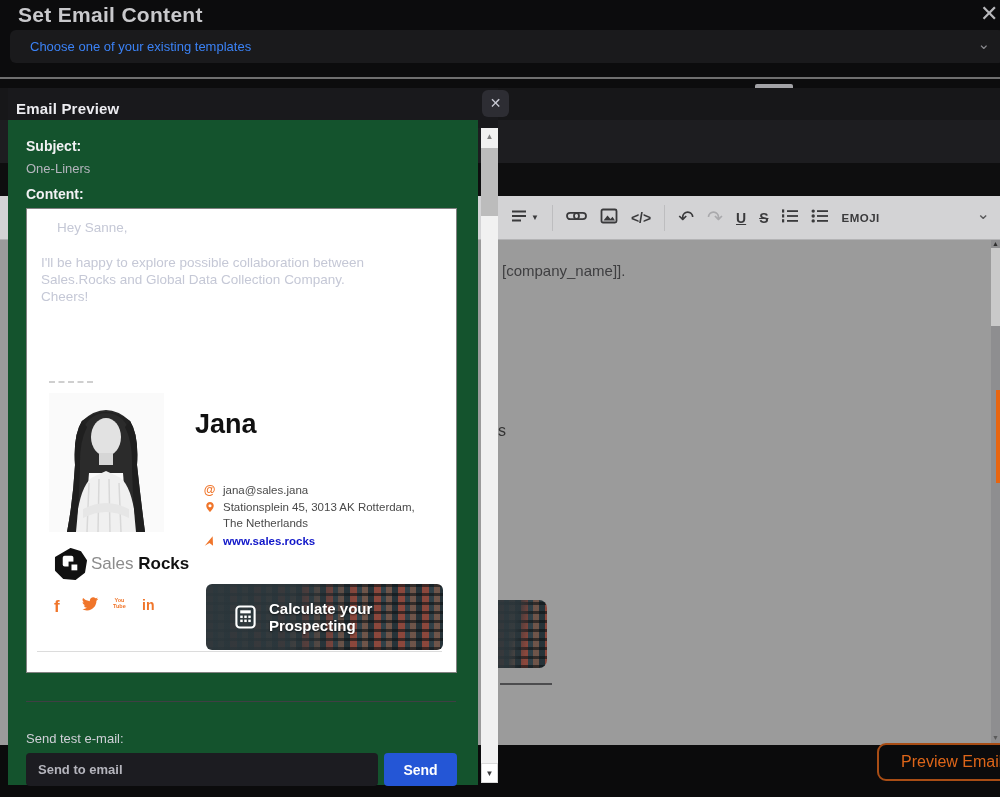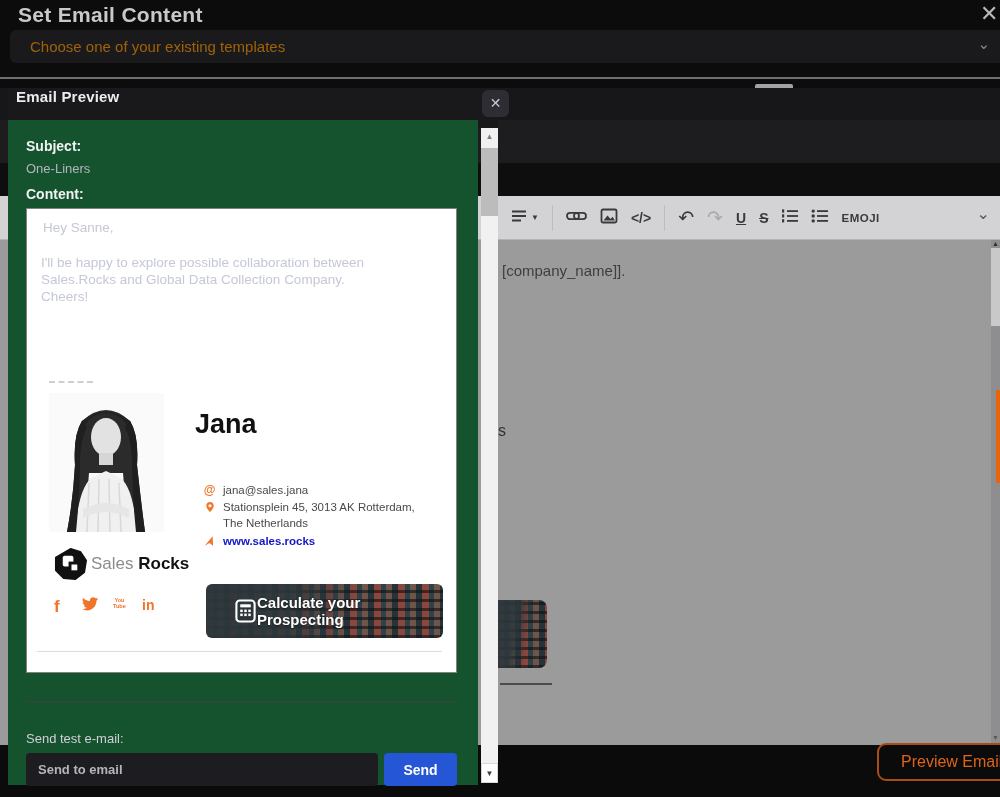--- a/index.html
+++ b/index.html
@@ -9,21 +9,21 @@
     -webkit-font-smoothing:antialiased;
   }
   .abs{position:absolute}
   .band{position:absolute;left:0;width:1000px}
 
   
   .page-title{left:18px;top:3px;font-size:21px;font-weight:600;color:#c9c9cc;letter-spacing:.3px}
   .page-close{left:980px;top:0;font-size:22px;color:#b9b9bc;cursor:pointer;line-height:28px}
   .tpl-select{left:10px;top:30px;width:994px;height:33px;background:#1a1a1c;border-radius:6px;
     display:flex;align-items:center;justify-content:space-between;padding:0 14px 0 20px;box-sizing:border-box}
-  .tpl-select .ph{font-size:15px;color:#a16207}
+  .tpl-select .ph{font-size:13px;color:#3b82f6}
   .tpl-select .chev{font-size:15px;color:#8b8b8f;margin-top:-6px}
   .top-divider{left:0;top:77px;width:1000px;height:2px;background:#6f6f6f}
   .h-seg{left:755px;top:84px;width:38px;height:6px;background:#a2a2a6;border-radius:2px}
 
   
   .band.b1{top:88px;height:32px;background:#171719}
   .band.b2{top:120px;height:43px;background:#1d1d20}
   .band.b3{top:163px;height:33px;background:#0e0e0f}
   .toolbar{left:0;top:196px;width:1000px;height:44px;background:#d3d3d5;border-bottom:1px solid #b3b3b5;
     display:flex;align-items:center;box-sizing:border-box;padding-left:512px;gap:13px}
@@ -57,52 +57,52 @@
   .orange-line{left:996px;top:390px;width:4px;height:93px;background:#e8650f}
 
   
   .band.bottom{top:745px;height:52px;background:#0b0b0c}
   .preview-btn{left:877px;top:743px;width:148px;height:38px;border:2px solid #a84d15;border-radius:9px;
     background:transparent;color:#dd6519;font-size:16px;font-weight:500;text-align:left;padding-left:22px;
     font-family:"Liberation Sans",sans-serif;cursor:pointer;box-sizing:border-box}
 
   
   .modal-header{left:8px;top:88px;width:490px;height:40px;background:#19191c;z-index:10;
-    display:flex;align-items:flex-start;padding-left:8px;box-sizing:border-box}
+    display:flex;align-items:center;padding-left:8px;box-sizing:border-box}
   .modal-title{font-size:15px;font-weight:700;color:#ececf0;letter-spacing:.2px}
   .modal-close{left:482px;top:90px;width:27px;height:27px;background:#2d2d33;border:none;border-radius:6px;
     color:#c8c9d3;font-size:14px;line-height:27px;text-align:center;z-index:12;cursor:pointer;padding:0}
   .modal-body{left:8px;top:120px;width:470px;height:665px;background:#14532d;z-index:10}
   .m-label{position:absolute;left:18px;font-size:14px;font-weight:700;color:#f1f1f3}
   .m-sub-val{position:absolute;left:18px;top:41px;font-size:13px;color:#b4b5bd}
 
   .mail-box{position:absolute;left:18px;top:88px;width:431px;height:465px;background:#fff;
     border:1px solid #818181;box-sizing:border-box;overflow:hidden}
   .mail-text{padding:10px 14px 0 14px;font-size:13.5px;line-height:17px;color:#c5c8d6}
-  .mail-text p{margin:0 0 18px 2px}
+  .mail-text p{margin:0 0 18px 16px}
   .mail-text .nogap{margin:0}
 
   .sig{position:absolute;left:0;top:172px;width:100%;height:293px}
   .sig-dash{position:absolute;left:22px;top:0;width:44px;border-top:2px dashed #cfcfcf}
   .sig-photo{position:absolute;left:22px;top:12px;width:115px;height:139px}
   .sig-name{position:absolute;left:168px;top:28px;font-size:27px;font-weight:700;color:#111}
   .sig-role{position:absolute;left:167px;top:66px;font-size:15.5px;color:#2f2f2f}
   .c-row{position:absolute;font-size:11.5px;color:#4a4a4a;display:flex;align-items:center;gap:7px}
   .c-ico{width:13px;display:inline-flex;justify-content:center;color:#f0752a;font-weight:700;font-size:12px}
   .c-link{color:#1117c9;font-weight:700;text-decoration:none}
   .logo-blob{position:absolute;left:27px;top:167px}
   .logo-text{position:absolute;left:64px;top:173px;font-size:17px;color:#8c8c8c}
   .logo-text b{color:#111}
   .soc{position:absolute;top:216px;color:#f0752a;cursor:pointer}
   .soc-f{left:27px;font-size:17px;font-weight:700}
   .soc-tw{left:54px}
   .soc-yt{left:86px;font-size:5.5px;font-weight:700;line-height:6px;text-align:center}
   .soc-in{left:115px;font-size:14px;font-weight:700}
-  .sig-banner{position:absolute;left:179px;top:203px;width:237px;height:54px;border-radius:6px;
-    display:flex;align-items:center;gap:0;padding-left:28px;box-sizing:border-box;cursor:pointer}
+  .sig-banner{position:absolute;left:179px;top:203px;width:237px;height:66px;border-radius:6px;
+    display:flex;align-items:center;gap:12px;padding-left:28px;box-sizing:border-box;cursor:pointer}
   .sig-banner span{color:#fff;font-size:15px;font-weight:700;text-shadow:0 1px 2px rgba(0,0,0,.6)}
   .sig-hr{position:absolute;left:10px;top:270px;width:405px;height:1px;background:#dcdcdc}
 
   .m-divider{position:absolute;left:18px;top:581px;width:430px;height:1px;background:#3f3f44}
   .send-label{position:absolute;left:18px;top:611px;font-size:13px;color:#d0d0d8}
   .send-input{position:absolute;left:18px;top:633px;width:352px;height:33px;background:#1c1c21;border:none;
     border-radius:4px;color:#ddd;font-size:13px;font-weight:700;padding:0 12px;box-sizing:border-box;
     font-family:"Liberation Sans",sans-serif}
   .send-input::placeholder{color:#b5b5bd;opacity:1}
   .send-btn{position:absolute;left:376px;top:633px;width:73px;height:33px;background:#2456d6;border:none;

